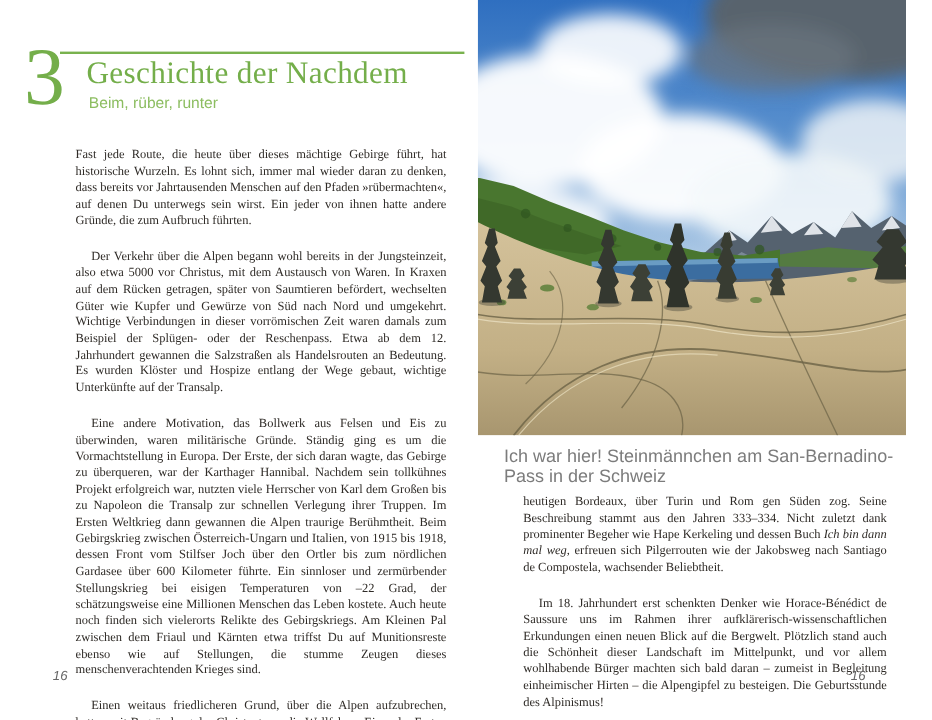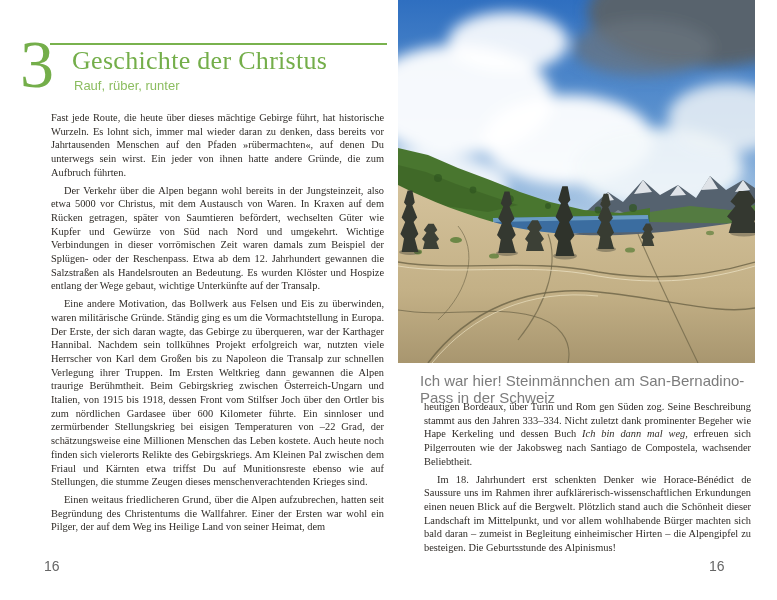--- a/index.html
+++ b/index.html
@@ -11,45 +11,45 @@
   .chapter-number{position:absolute;left:20px;top:30px;font-size:68px;line-height:1;
                   color:#74ae4a;font-family:"Liberation Serif",serif;}
   .chapter-title{position:absolute;left:72px;top:47px;font-size:26px;line-height:1.1;
                  color:#74ae4a;font-family:"Liberation Serif",serif;letter-spacing:.3px;}
   .chapter-subtitle{position:absolute;left:74px;top:78px;font-size:13px;
                     color:#8cbd60;font-family:"Liberation Sans",sans-serif;}
 
   
   .body-col{position:absolute;color:#2f2b27;font-size:10.4px;line-height:13.7px;
             text-align:justify;hyphens:auto;-webkit-hyphens:auto;}
-  .body-col p{margin:4px;padding:0;}
+  .body-col p{margin:16px;padding:0;}
   .body-col p.indent{text-indent:13px;}
   .left-col{left:47px;top:107px;width:341px;}
   .right-col{left:420px;top:396px;width:335px;}
   .right-col em{}
 
-  .page-num{position:absolute;font-family:"Liberation Sans",sans-serif;font-size:14px;color:#666666;}
+  .page-num{position:absolute;font-family:"Liberation Sans",sans-serif;font-size:11px;color:#666666;font-style:italic;}
   .pn-left{left:44px;top:558px;}
   .pn-right{left:709px;top:558px;}
 
   
   .photo{position:absolute;left:398px;top:0;width:357px;height:363px;overflow:hidden;}
   .photo svg{display:block;}
   .caption{position:absolute;left:420px;top:372px;width:335px;font-family:"Liberation Sans",sans-serif;
            font-size:15px;color:#7c7c7c;}
 </style>
 </head>
 <body>
 
 <div class="spread">
 
   <div class="chapter-rule"></div>
   <div class="chapter-number">3</div>
-  <div class="chapter-title">Geschichte der Christus</div>
-  <div class="chapter-subtitle">Rauf, rüber, runter</div>
+  <div class="chapter-title">Geschichte der Nachdem</div>
+  <div class="chapter-subtitle">Beim, rüber, runter</div>
 
   <div class="body-col left-col">
     <p>Fast jede Route, die heute über dieses mächtige Gebirge führt, hat historische Wurzeln. Es lohnt sich, immer mal wieder daran zu denken, dass bereits vor Jahrtausenden Menschen auf den Pfaden »rübermachten«, auf denen Du unterwegs sein wirst. Ein jeder von ihnen hatte andere Gründe, die zum Aufbruch führten.</p>
     <p class="indent">Der Verkehr über die Alpen begann wohl bereits in der Jungsteinzeit, also etwa 5000 vor Christus, mit dem Austausch von Waren. In Kraxen auf dem Rücken getragen, später von Saumtieren befördert, wechselten Güter wie Kupfer und Gewürze von Süd nach Nord und umgekehrt. Wichtige Verbindungen in dieser vorrömischen Zeit waren damals zum Beispiel der Splügen- oder der Reschenpass. Etwa ab dem 12. Jahrhundert gewannen die Salzstraßen als Handelsrouten an Bedeutung. Es wurden Klöster und Hospize entlang der Wege gebaut, wichtige Unterkünfte auf der Transalp.</p>
     <p class="indent">Eine andere Motivation, das Bollwerk aus Felsen und Eis zu überwinden, waren militärische Gründe. Ständig ging es um die Vormachtstellung in Europa. Der Erste, der sich daran wagte, das Gebirge zu überqueren, war der Karthager Hannibal. Nachdem sein tollkühnes Projekt erfolgreich war, nutzten viele Herrscher von Karl dem Großen bis zu Napoleon die Transalp zur schnellen Verlegung ihrer Truppen. Im Ersten Weltkrieg dann gewannen die Alpen traurige Berühmtheit. Beim Gebirgskrieg zwischen Österreich-Ungarn und Italien, von 1915 bis 1918, dessen Front vom Stilfser Joch über den Ortler bis zum nördlichen Gardasee über 600 Kilometer führte. Ein sinnloser und zermürbender Stellungskrieg bei eisigen Temperaturen von –22 Grad, der schätzungsweise eine Millionen Menschen das Leben kostete. Auch heute noch finden sich vielerorts Relikte des Gebirgskriegs. Am Kleinen Pal zwischen dem Friaul und Kärnten etwa triffst Du auf Munitionsreste ebenso wie auf Stellungen, die stumme Zeugen dieses menschenverachtenden Krieges sind.</p>
     <p class="indent">Einen weitaus friedlicheren Grund, über die Alpen aufzubrechen, hatten seit Begründung des Christentums die Wallfahrer. Einer der Ersten war wohl ein Pilger, der auf dem Weg ins Heilige Land von seiner Heimat, dem</p>
   </div>
 
   <div class="page-num pn-left">16</div>
 

